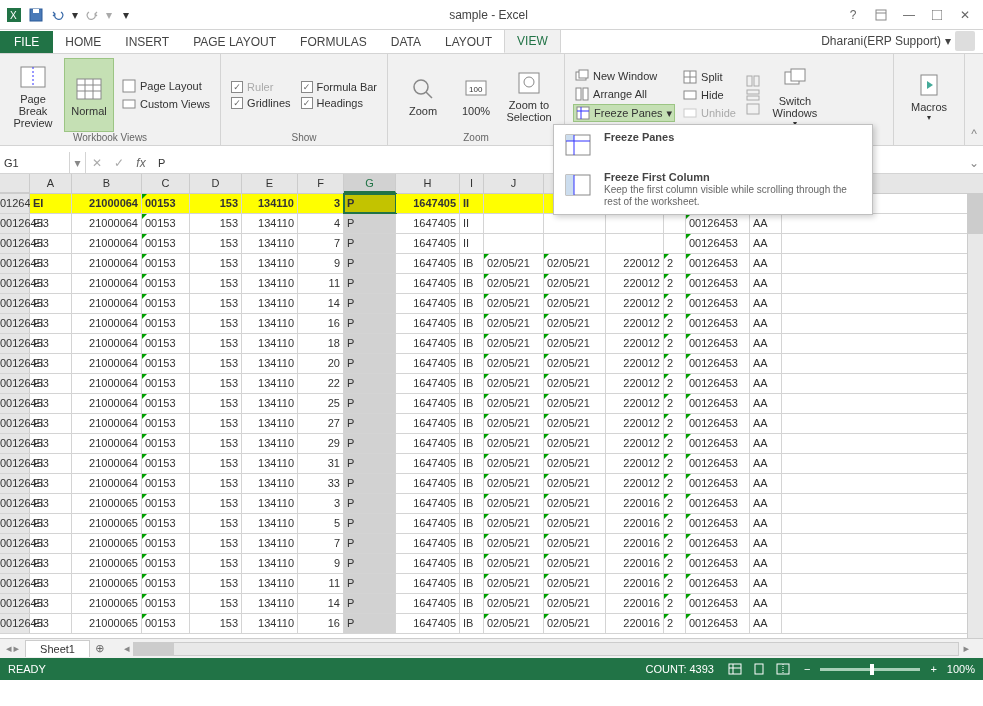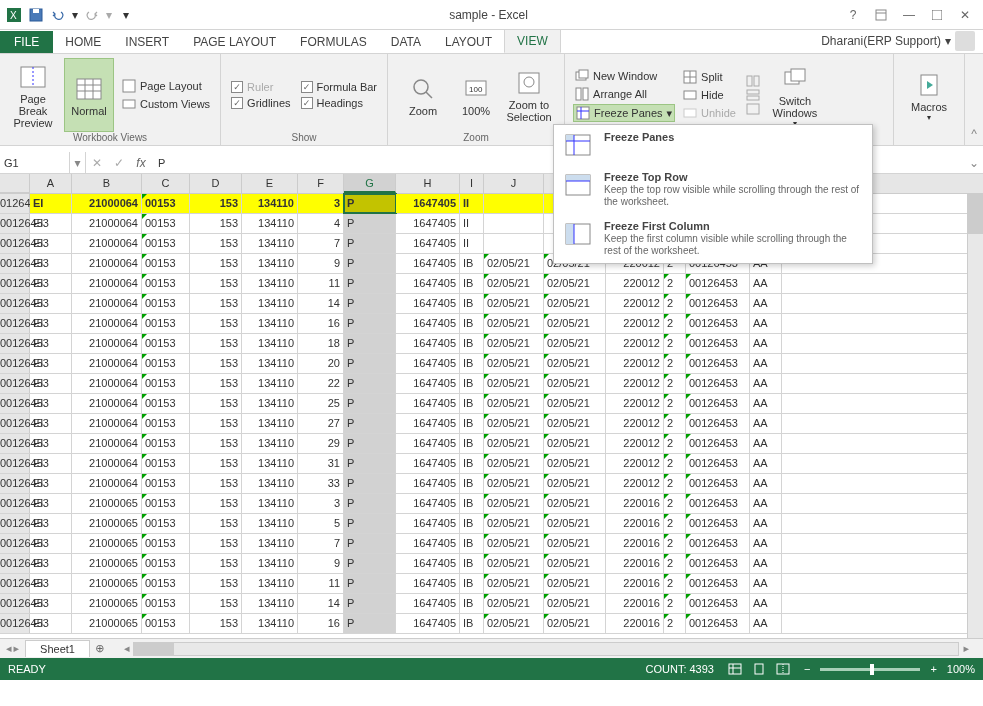--- a/index.html
+++ b/index.html
@@ -846,33 +846,20 @@
         </svg>
       </div>
     <div class="dd-text">
       <div class="dd-title">Freeze Panes</div>
     </div>
   </div>
   <div class="dd-item">
     <div class="dd-icon">
         <svg class="icon-freeze">
           <rect x="2" y="2" width="24" height="20" fill="#fff" stroke="#888"></rect>
-          <rect x="2" y="2" width="24" height="6" fill="#cde"></rect>
-          <line x1="2" y1="8" x2="26" y2="8" stroke="#33f"></line>
-        </svg>
-      </div>
-    <div class="dd-text">
-      <div class="dd-title">Freeze Top Row</div>
-      <div class="dd-desc">Keep the top row visible while scrolling through the rest of the worksheet.</div>
-    </div>
-  </div>
-  <div class="dd-item">
-    <div class="dd-icon">
-        <svg class="icon-freeze">
-          <rect x="2" y="2" width="24" height="20" fill="#fff" stroke="#888"></rect>
           <rect x="2" y="2" width="8" height="20" fill="#cde"></rect>
           <line x1="10" y1="2" x2="10" y2="22" stroke="#33f"></line>
         </svg>
       </div>
     <div class="dd-text">
       <div class="dd-title">Freeze First Column</div>
       <div class="dd-desc">Keep the first column visible while scrolling through the rest of the worksheet.</div>
     </div>
   </div>
 </div>

